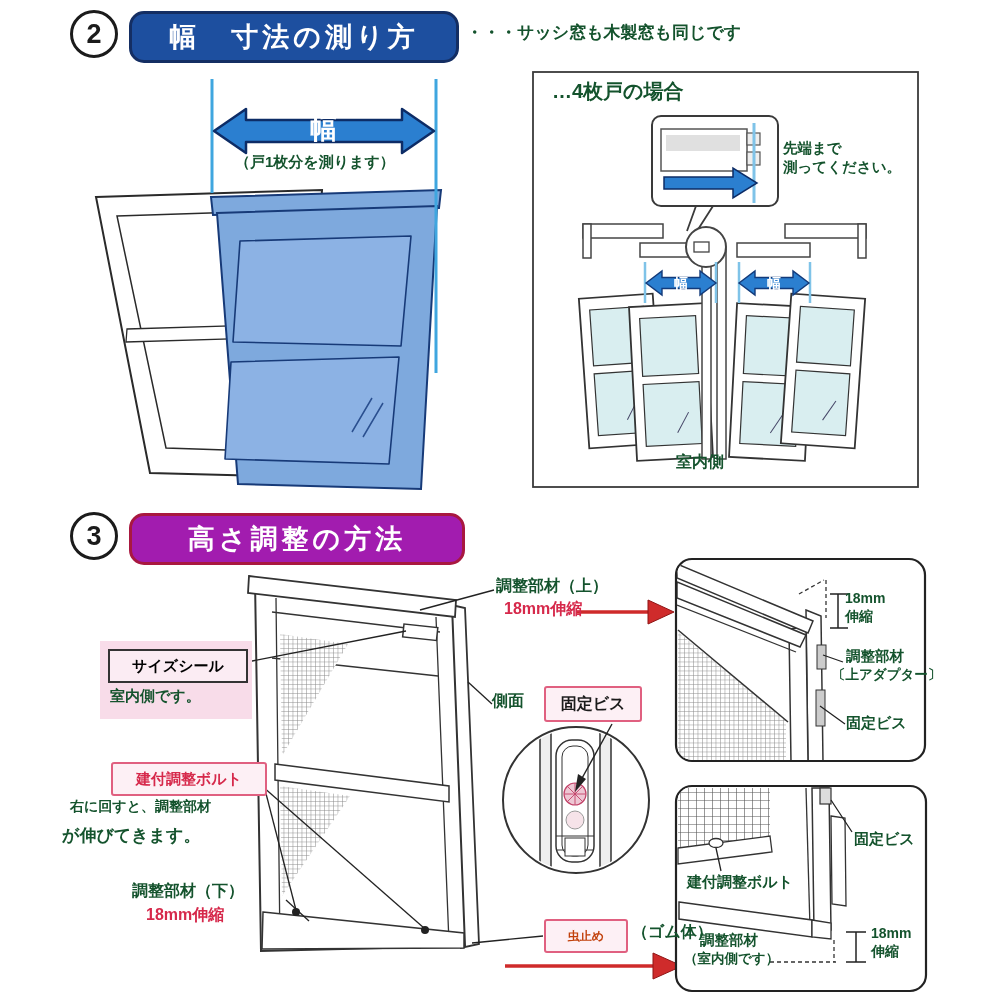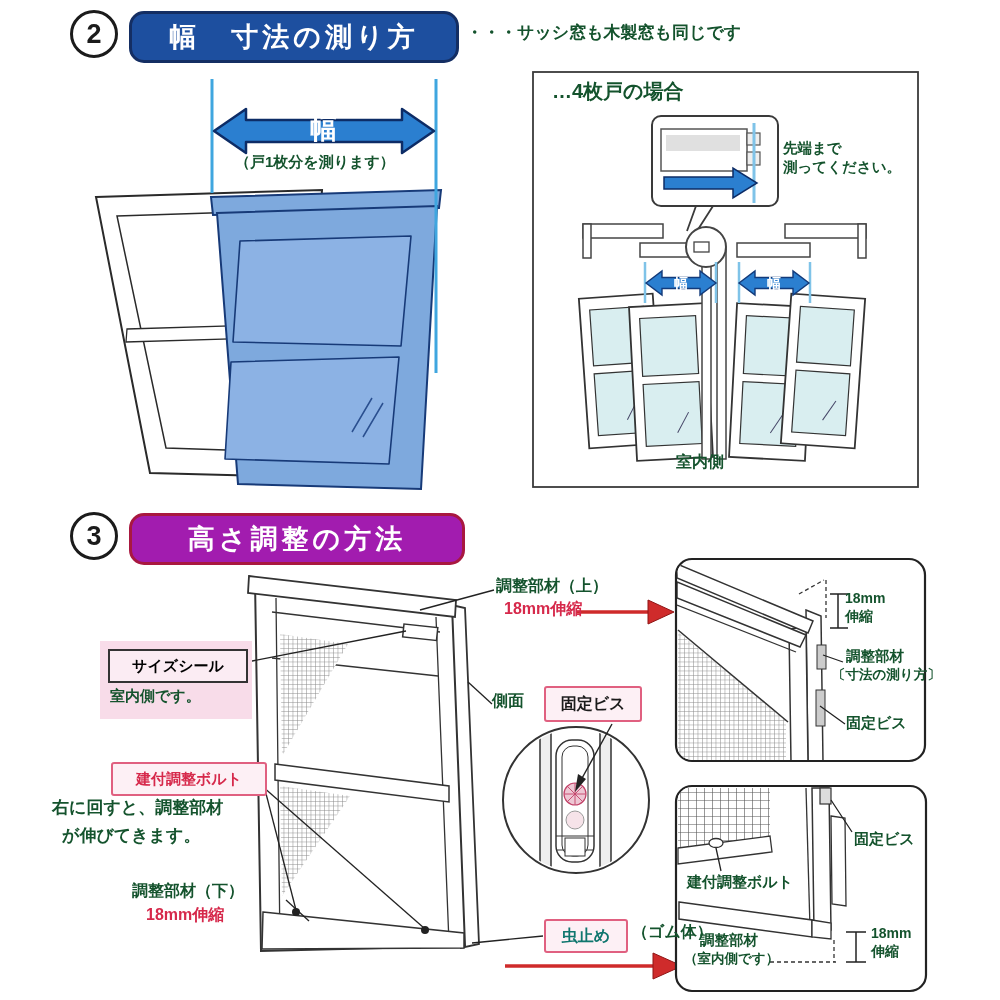--- a/index.html
+++ b/index.html
@@ -243,35 +243,35 @@
 <div class="lbl" style="left:110px;top:687px;font-size:15px;">室内側です。</div>
 
 <div class="lbl" style="left:492px;top:692px;font-size:16px;">側面</div>
 <div class="box pinkbox" style="left:544px;top:686px;width:94px;height:32px;font-size:16px;color:#1b1b1b;">
     <span>固定ビス</span>
   </div>
 
 <div class="box pinkbox" style="left:111px;top:762px;width:152px;height:30px;font-size:15px;color:#d6294b;">
     <span>建付調整ボルト</span>
   </div>
-<div class="lbl" style="left:52px;top:798px;font-size:17px;">右に回すと、調整部材</div>
+<div class="lbl" style="left:70px;top:798px;font-size:14px;">右に回すと、調整部材</div>
 <div class="lbl" style="left:62px;top:826px;font-size:17px;">が伸びてきます。</div>
 
 <div class="lbl" style="left:132px;top:882px;font-size:16px;">調整部材（下）</div>
 <div class="lbl red" style="left:146px;top:906px;font-size:16px;">18mm伸縮</div>
 
-<div class="box pinkbox" style="left:544px;top:919px;width:80px;height:30px;font-size:16px;color:#0f766e;">
+<div class="box pinkbox" style="left:544px;top:919px;width:80px;height:30px;font-size:12px;color:#c2410c;">
     <span>虫止め</span>
   </div>
 <div class="lbl" style="left:632px;top:923px;font-size:16px;">（ゴム体）</div>
 
 <div class="lbl" style="left:845px;top:590px;font-size:14px;">18mm</div>
 <div class="lbl" style="left:845px;top:608px;font-size:14px;">伸縮</div>
 <div class="lbl" style="left:846px;top:648px;font-size:14.5px;">調整部材</div>
-<div class="lbl" style="left:832px;top:667px;font-size:13.5px;">〔寸法の測り方〕</div>
+<div class="lbl" style="left:832px;top:667px;font-size:13.5px;">〔上アダプター〕</div>
 <div class="lbl" style="left:846px;top:714px;font-size:15px;">固定ビス</div>
 
 <div class="lbl" style="left:854px;top:830px;font-size:15px;">固定ビス</div>
 <div class="lbl" style="left:687px;top:873px;font-size:15px;">建付調整ボルト</div>
 <div class="lbl" style="left:700px;top:932px;font-size:14.5px;">調整部材</div>
 <div class="lbl" style="left:684px;top:951px;font-size:13.5px;">（室内側です）</div>
 <div class="lbl" style="left:871px;top:925px;font-size:14px;">18mm</div>
 <div class="lbl" style="left:871px;top:943px;font-size:14px;">伸縮</div>
 
 </body></html>

